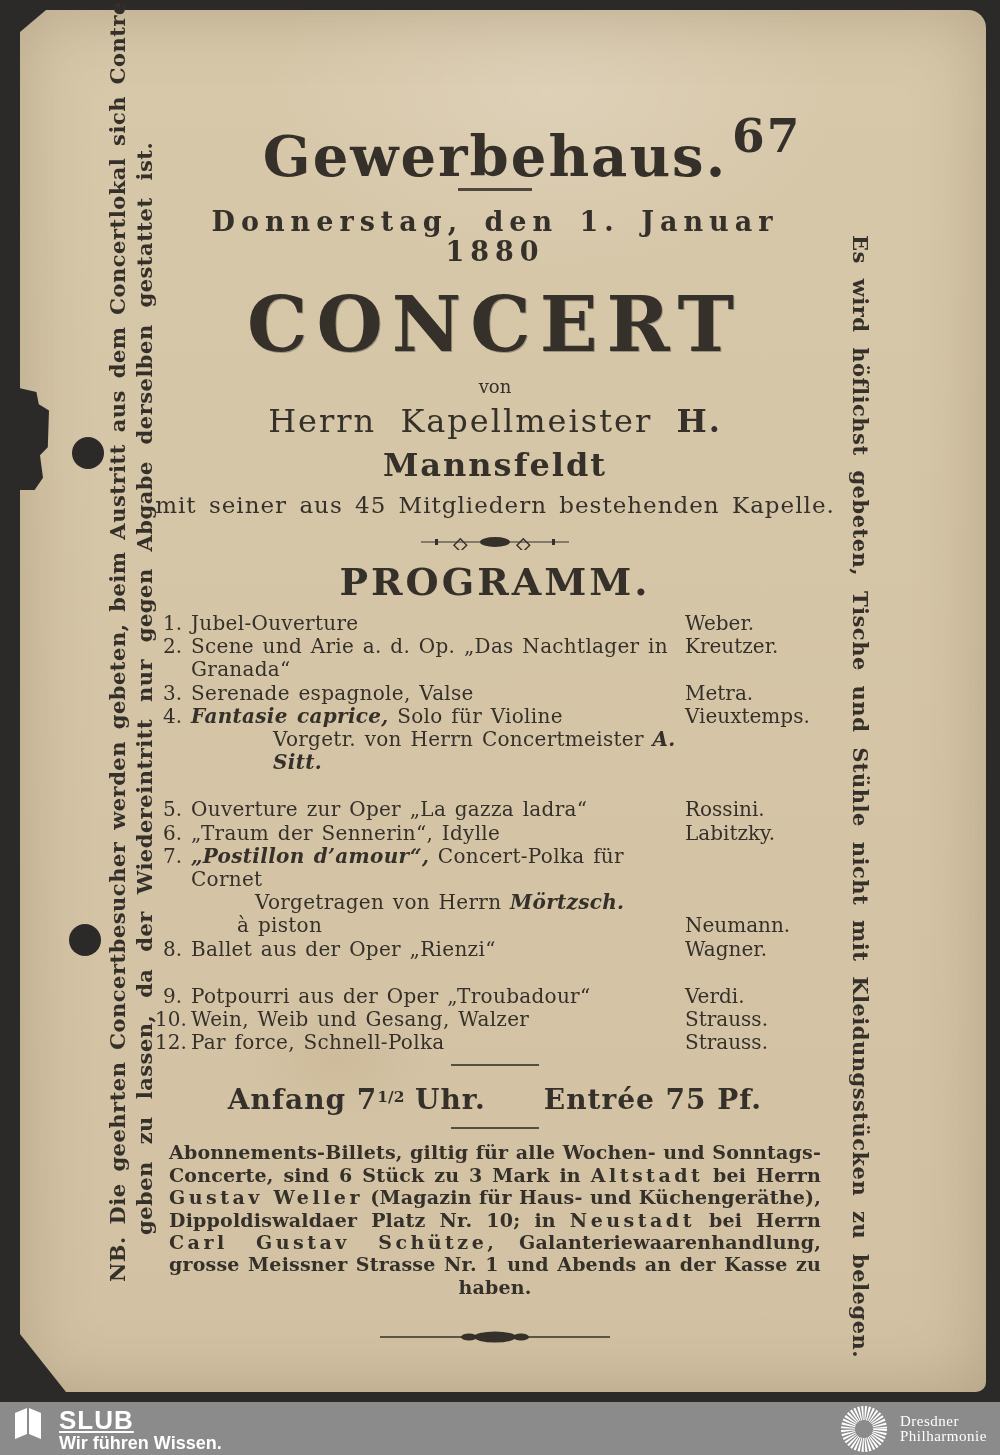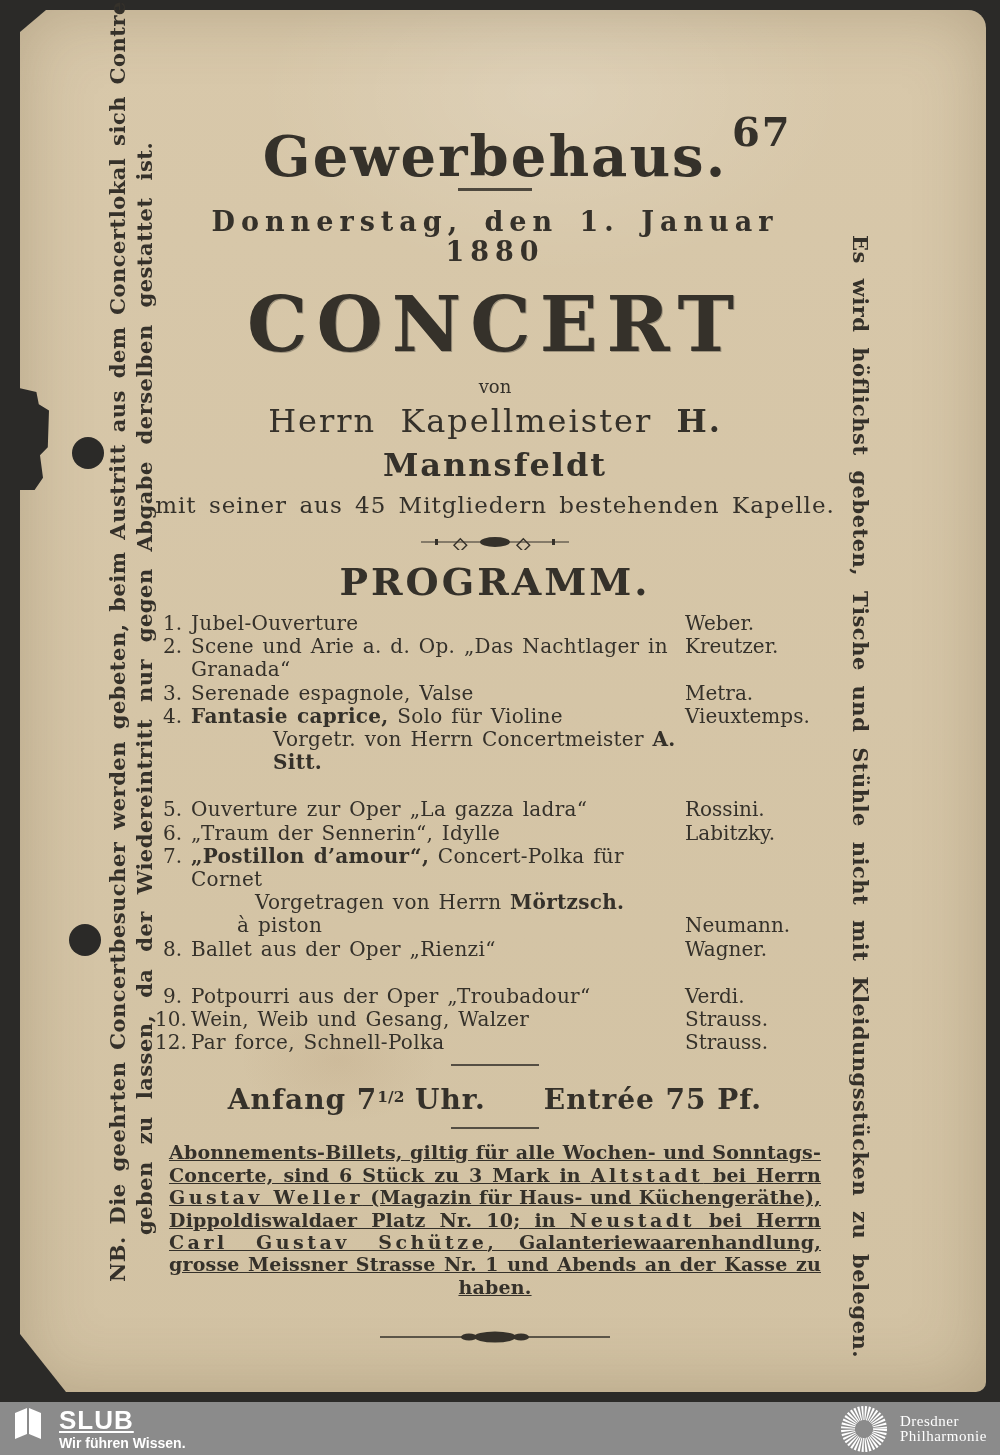--- a/index.html
+++ b/index.html
@@ -40,65 +40,65 @@
   .vnote-left-outer{width:1170px;height:28px;left:-487px;top:673px;font-size:21px;
                     letter-spacing:.5px;word-spacing:4px;line-height:28px;}
   .vnote-left-inner{width:1090px;height:28px;left:-420px;top:666px;font-size:21px;
                     letter-spacing:.5px;word-spacing:9px;line-height:28px;}
   .vnote-right{width:930px;height:30px;left:375px;top:675px;font-size:21px;
                letter-spacing:.5px;word-spacing:7px;line-height:30px;}
 
   
   .main{position:absolute;left:135px;top:120px;width:680px;text-align:center;}
   .venue{font-size:56px;font-weight:bold;letter-spacing:2px;line-height:52px;margin:0;}
-  .sheet-no{position:absolute;left:712px;top:102px;font-size:40px;font-weight:bold;
+  .sheet-no{position:absolute;left:712px;top:102px;font-size:47px;font-weight:bold;
             letter-spacing:2px;line-height:1;}
   .rule-s{width:74px;height:3px;background:var(--ink);margin:6px auto 0;opacity:.85;}
   .rule-xs{width:88px;height:2px;background:var(--ink);margin:10px auto 0;opacity:.8;}
   .dateline{margin-top:16px;font-size:27px;font-weight:bold;letter-spacing:6px;
             word-spacing:6px;line-height:30px;}
   .concert-title{margin-top:12px;font-size:76px;font-weight:bold;letter-spacing:9px;
                  line-height:92px;text-shadow:1px 1px 0 rgba(53,49,42,.35);}
   .von{margin-top:6px;font-size:18px;line-height:20px;}
   .conductor{margin-top:2px;font-size:32px;line-height:44px;letter-spacing:2px;word-spacing:12px;}
   .conductor .b{font-weight:bold;}
   .ensemble{margin-top:4px;font-size:23px;line-height:28px;letter-spacing:1px;word-spacing:4px;}
   .orn1{margin-top:12px;}
   .programm{margin-top:10px;font-size:38px;font-weight:bold;letter-spacing:3px;line-height:44px;}
 
   .plist{margin-top:8px;text-align:left;font-size:20px;line-height:23.2px;}
   .prow{display:flex;align-items:baseline;}
   .prow.gap{margin-top:24px;}
   .pnum{width:36px;text-align:right;padding-right:9px;box-sizing:border-box;flex:none;}
   .ptitle{flex:1;letter-spacing:.3px;word-spacing:2px;}
-  .ptitle .b{font-weight:bold;}
+  .ptitle .b{font-weight:bold;font-style:italic;}
   .ptitle.ind1{padding-left:46px;}
   .ptitle.ind2{padding-left:64px;}
   .ptitle.ind3{padding-left:82px;}
   .pcomposer{width:150px;flex:none;text-align:left;}
 
   .anfang{margin-top:14px;font-size:28px;font-weight:bold;line-height:34px;letter-spacing:1px;}
   .anfang .gap-words{display:inline-block;width:58px;}
   .frac{font-size:.55em;vertical-align:7px;letter-spacing:0;}
 
   .tickets{margin:12px 14px 0;font-size:19px;font-weight:bold;line-height:22.4px;
-           text-align:justify;text-align-last:center;letter-spacing:.2px;text-decoration:underline;}
+           text-align:justify;text-align-last:center;letter-spacing:.2px;}
   .tickets .sp{letter-spacing:3.5px;}
   .orn2{margin-top:28px;}
   .printer{margin-top:56px;font-size:15px;letter-spacing:1.5px;word-spacing:3px;}
 
   .orn-svg{display:inline-block;vertical-align:middle;}
 
   
   .viewer-footer{position:absolute;left:0;top:1402px;width:1000px;height:53px;
                  background:var(--footer-bg);font-family:"Liberation Sans", sans-serif;}
   .slub{position:absolute;left:13px;top:5px;display:flex;align-items:flex-start;}
   .slub-text{margin-left:16px;color:var(--footer-fg);}
   .slub-name{font-size:26px;font-weight:bold;letter-spacing:1px;line-height:26px;text-decoration:underline;}
-  .slub-tag{font-size:14px;font-weight:bold;line-height:16px;margin-top:2px;}
+  .slub-tag{font-size:18px;font-weight:bold;line-height:16px;margin-top:2px;}
   .phil{position:absolute;left:838px;top:1px;display:flex;align-items:center;}
   .phil-text{margin-left:10px;color:var(--footer-fg);font-family:"Liberation Serif", serif;
              font-size:15px;line-height:15px;letter-spacing:.5px;}
 </style>
 </head>
 <body>
 
 <div class="stage">
 
   <div class="paper">

